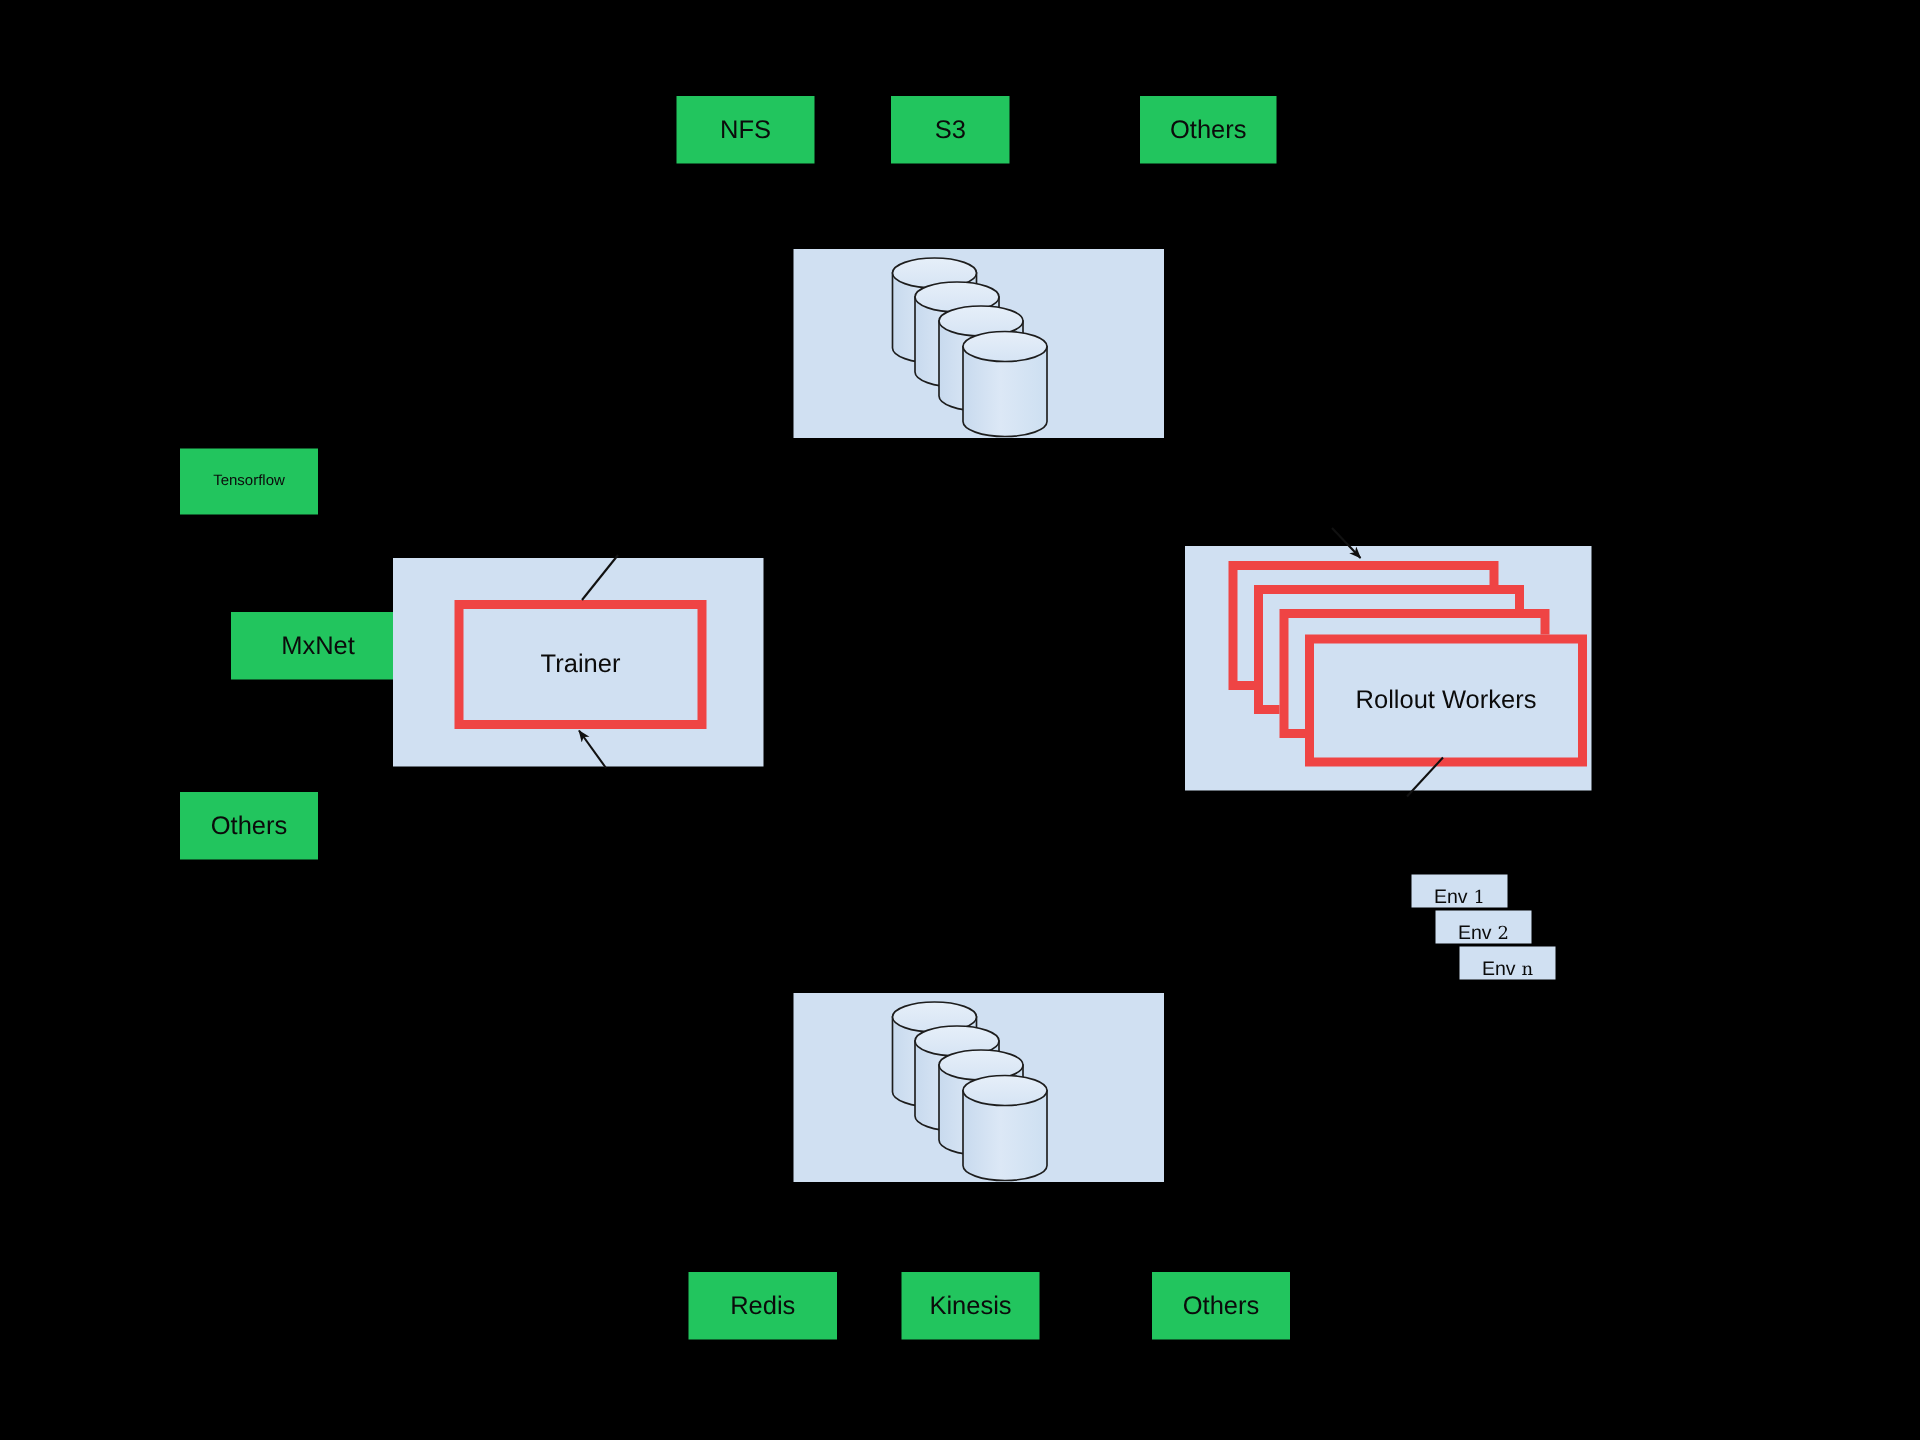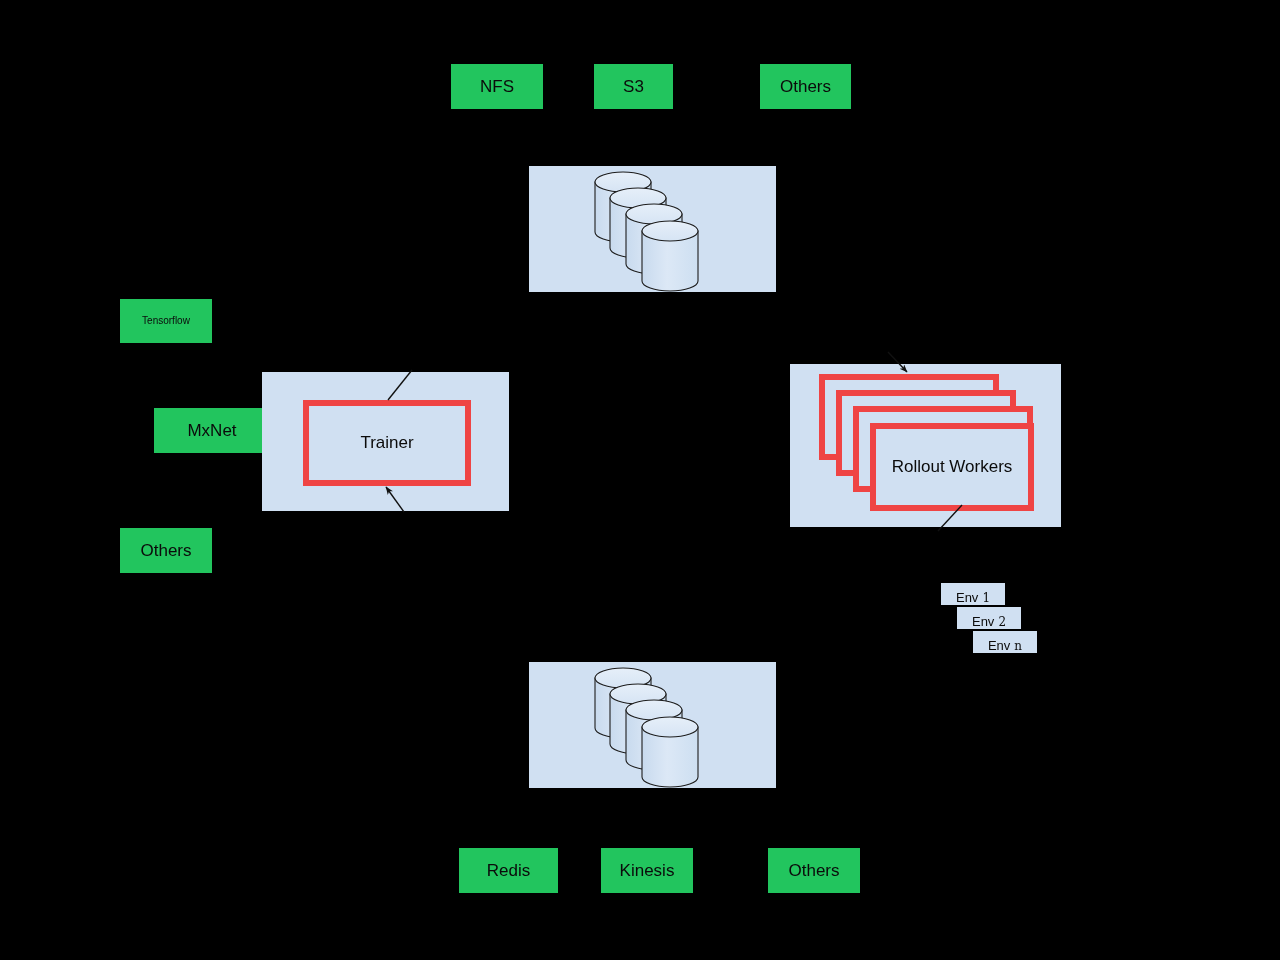--- a/index.html
+++ b/index.html
@@ -104,21 +104,21 @@
 
   <div class="node panel" style="left:262px; top:372px; width:247px; height:139px;"></div>
   <div class="node rect" style="left:303px; top:400px; width:168px; height:86px;">
     <span>Trainer</span>
   </div>
 
   <div class="node panel" style="left:790px; top:364px; width:271px; height:163px;"></div>
   <div class="node rect" style="left:819px; top:374px; width:180px; height:86px;"></div>
   <div class="node rect" style="left:836px; top:390px; width:180px; height:86px;"></div>
   <div class="node rect" style="left:853px; top:406px; width:180px; height:86px;"></div>
-  <div class="node rect" style="left:870px; top:423px; width:164px; height:88px;">
+  <div class="node rect" style="left:870px; top:423px; width:188px; height:88px;">
     <span>Rollout Workers</span>
   </div>
 
   <div class="node env-box" style="left:941px; top:583px; width:64px; height:22px;">
     <span class="env-word">Env</span>
     <span class="env-index">1</span>
   </div>
   <div class="node env-box" style="left:957px; top:607px; width:64px; height:22px;">
     <span class="env-word">Env</span>
     <span class="env-index">2</span>

